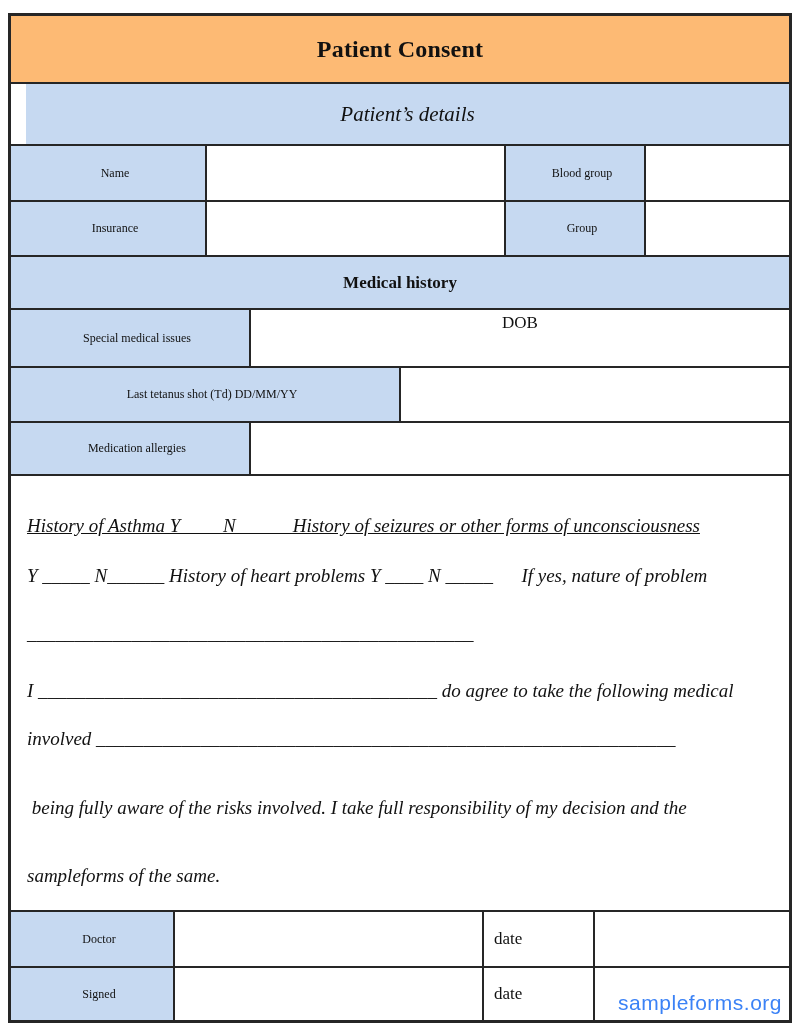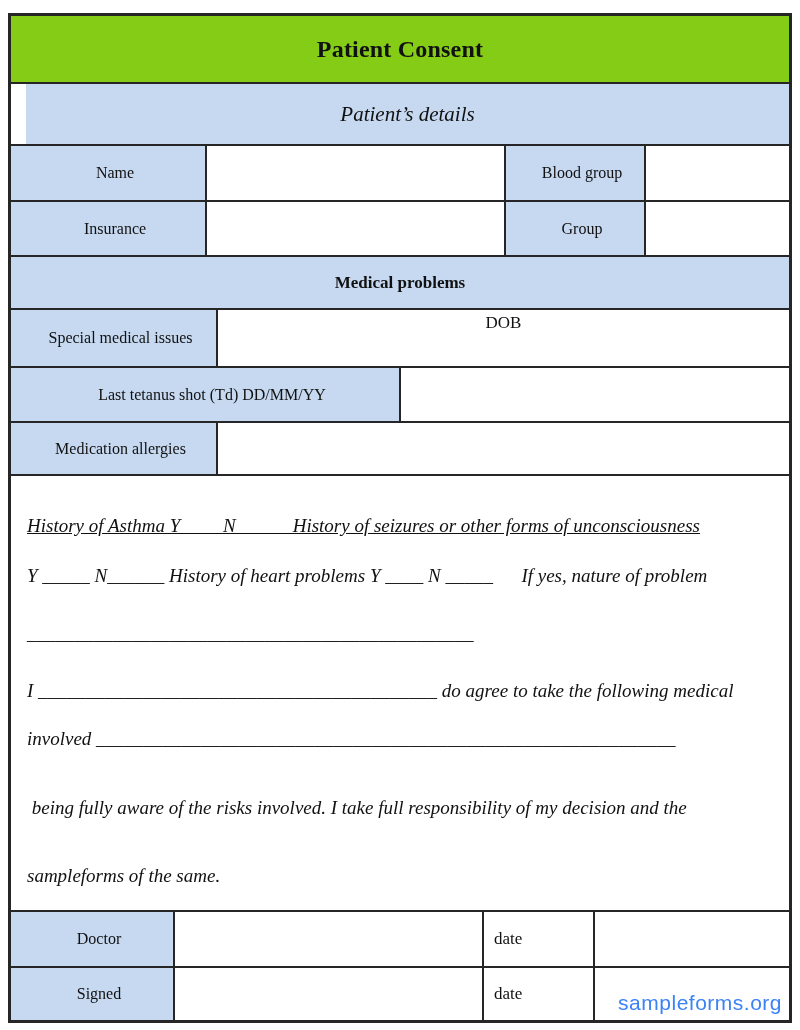--- a/index.html
+++ b/index.html
@@ -17,21 +17,21 @@
   .cell {
     box-sizing: border-box;
     border-right: 2px solid #262626;
     display: flex;
     align-items: center;
     justify-content: center;
     min-height: 100%;
   }
   .cell:last-child { border-right: none; }
 
-  .bg-head  { background: #84cc16; }
+  .bg-head  { background: #fdba74; }
   .bg-label { background: #c6d9f1; }
   .bg-white { background: #ffffff; }
 
   
   .r-title   { min-height: 66px; }
   .r-details { min-height: 60px; padding-left: 15px; }
   .r-name    { min-height: 54px; }
   .r-ins     { min-height: 53px; }
   .r-medhist { min-height: 51px; }
   .r-special { min-height: 56px; }
@@ -39,30 +39,30 @@
   .r-allergy { min-height: 51px; }
   .r-para    { min-height: 434px; }
   .r-doctor  { min-height: 54px; }
   .r-signed  { min-height: 52px; }
 
   
   .c-label1 { width: 196px; }
   .c-input1 { width: 299px; }
   .c-label2 { width: 140px; }
   .c-flex   { flex: 1; }
-  .c-wide-label { width: 207px; }
+  .c-wide-label { width: 240px; }
   .c-tet-label  { width: 390px; }
   .c-sig-label  { width: 164px; }
   .c-sig-input  { width: 309px; }
   .c-date       { width: 111px; }
 
   .title-text   { font-size: 24px; font-weight: bold; letter-spacing: 0.2px; }
   .details-text { font-size: 21px; font-style: italic; }
   .band-text    { font-size: 17px; font-weight: bold; }
-  .label-text   { font-size: 16px; padding-left: 14px; }
+  .label-text   { font-size: 12px; padding-left: 14px; }
 
   .dob-cell { align-items: flex-start; padding-top: 3px; font-size: 17px; }
   .date-cell { justify-content: flex-start; padding-left: 10px; font-size: 17px; }
 
   .para-cell {
     display: block;
     padding: 26px 15px 0 16px;
     font-style: italic;
     font-size: 19px;
   }
@@ -113,21 +113,21 @@
 
   <div class="row r-ins">
     <div class="cell c-label1 bg-label label-text">Insurance</div>
     <div class="cell c-input1 bg-white"></div>
     <div class="cell c-label2 bg-label label-text">Group</div>
     <div class="cell c-flex bg-white"></div>
   </div>
 
   <div class="row r-medhist">
     <div class="cell c-flex bg-label">
-      <span class="band-text">Medical problems</span>
+      <span class="band-text">Medical history</span>
     </div>
   </div>
 
   <div class="row r-special">
     <div class="cell c-wide-label bg-label label-text">Special medical issues</div>
     <div class="cell c-flex bg-white dob-cell">
       <span>DOB</span>
     </div>
   </div>
 

